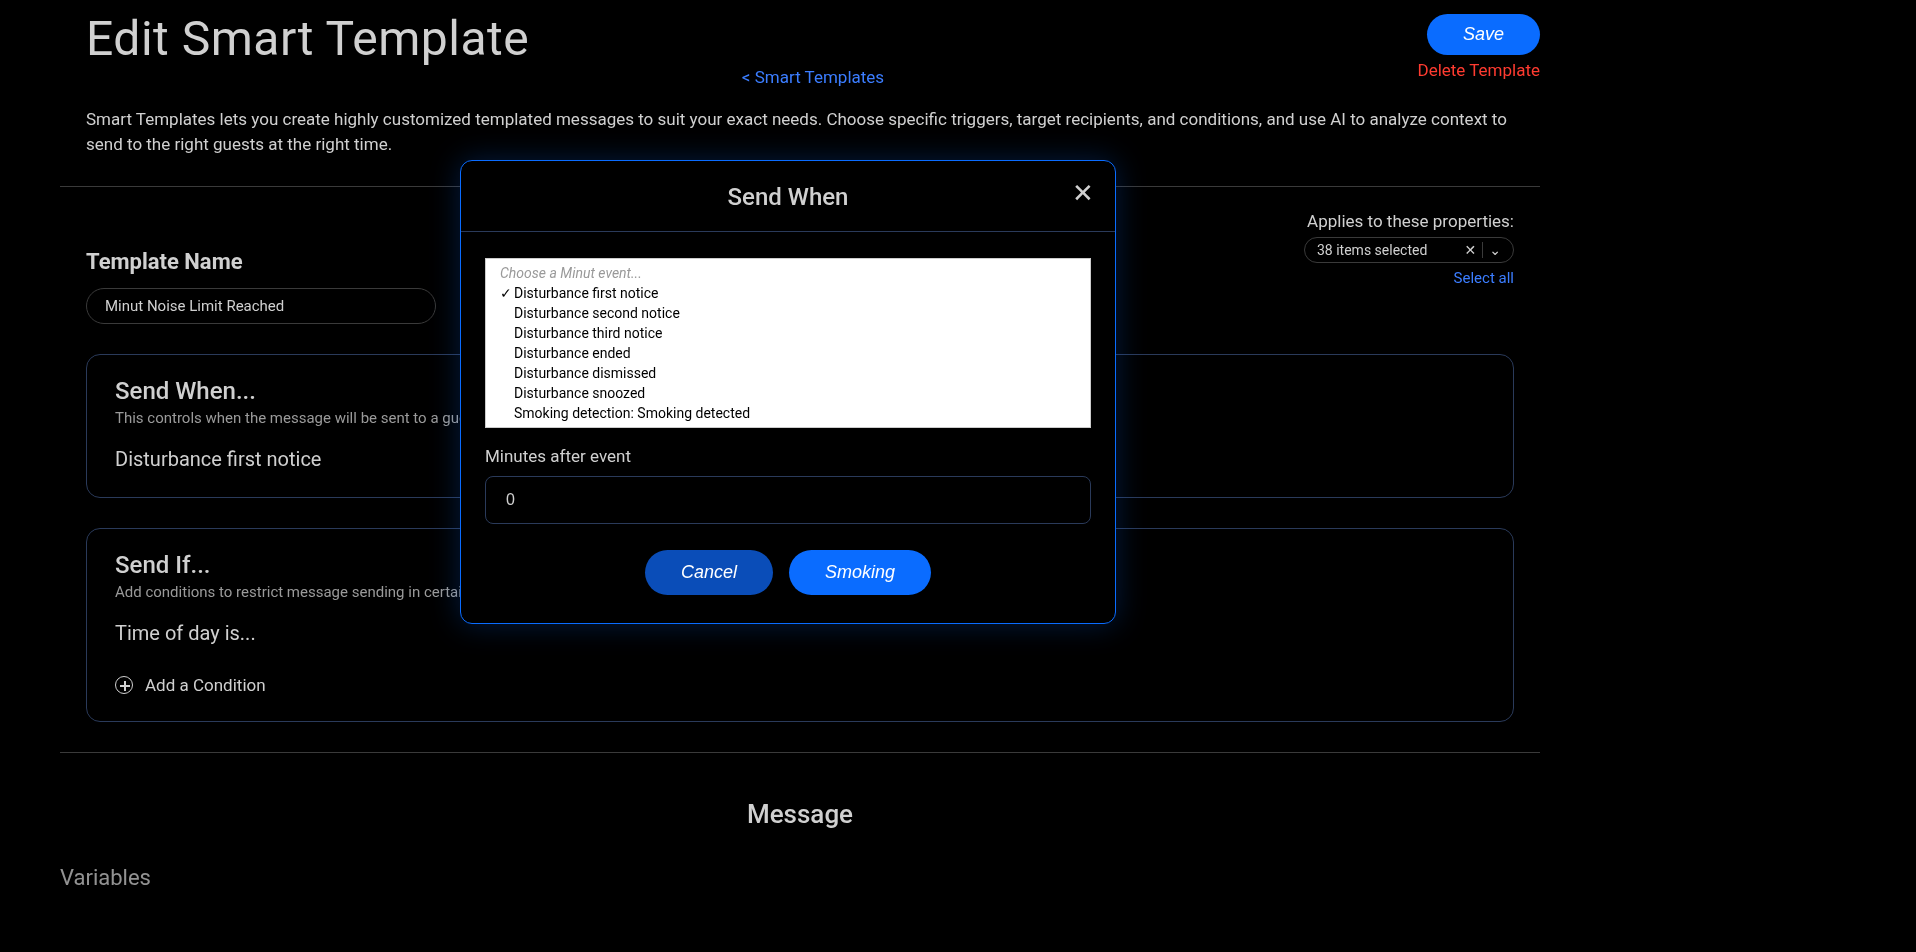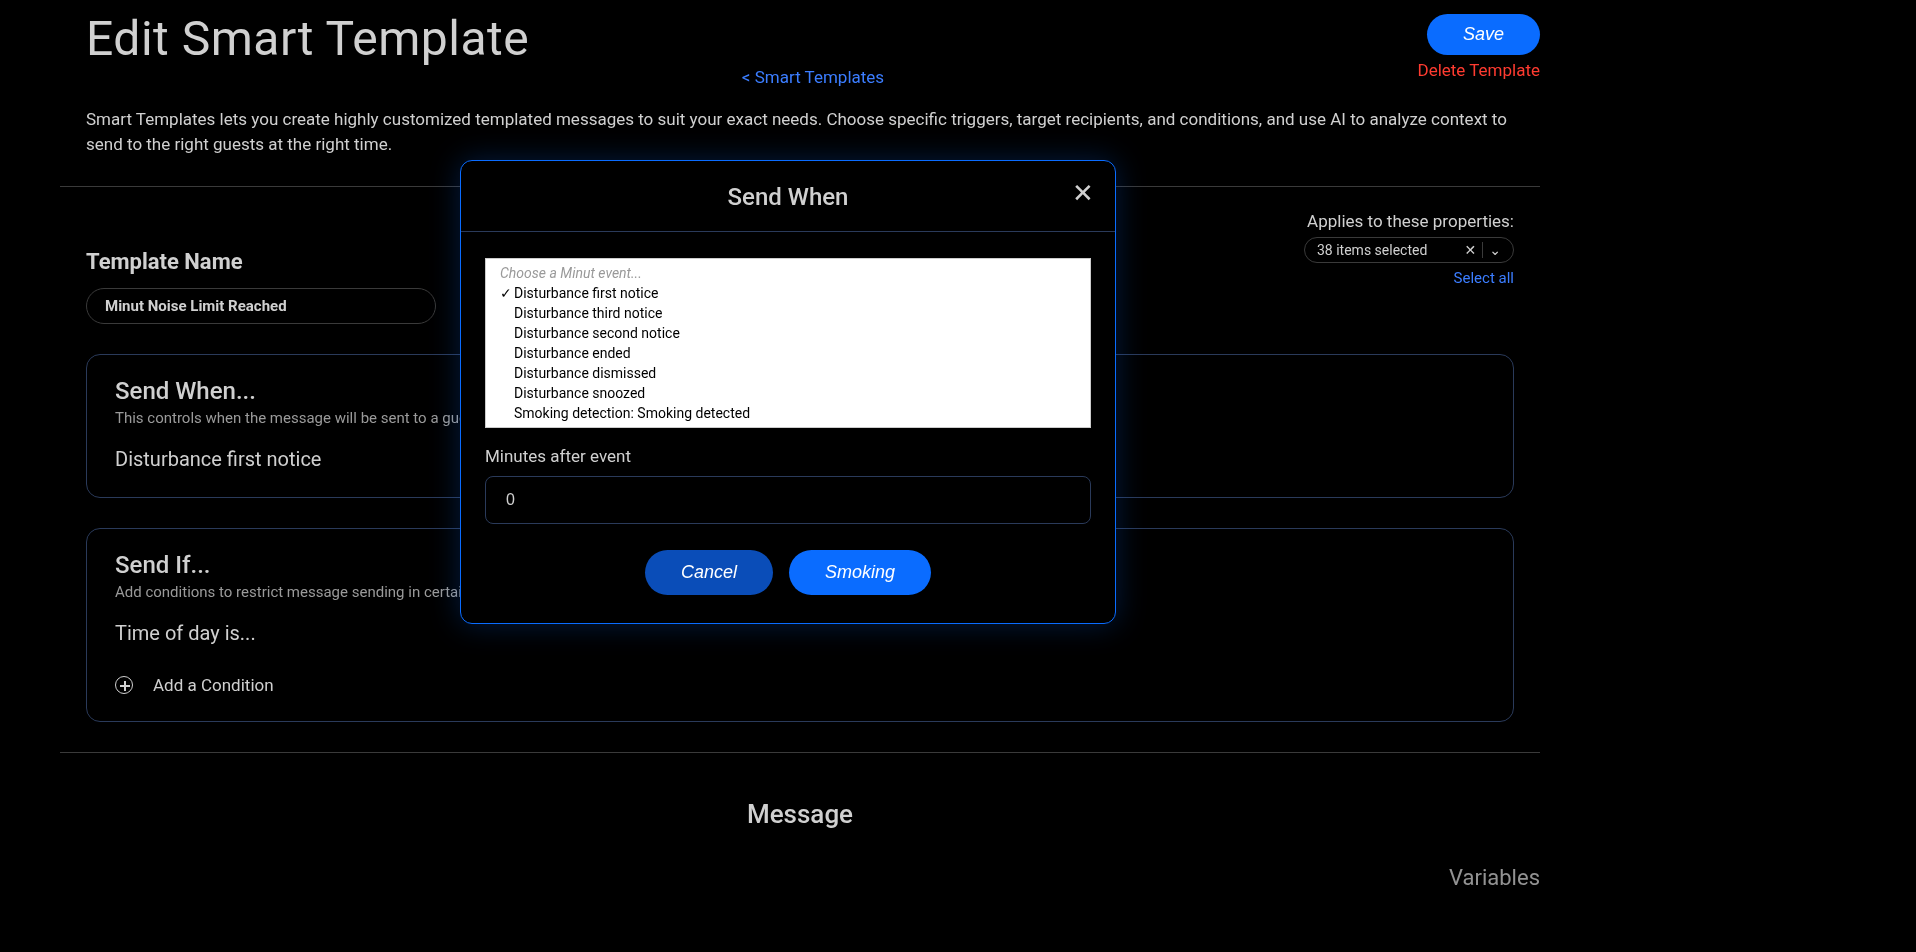--- a/index.html
+++ b/index.html
@@ -86,21 +86,20 @@
   }
   .input-pill{
     margin-top:14px;
     background:#000;
     border:1px solid #3a3a3a;
     border-radius:999px;
     padding:8px 18px;
     width:350px;
     color:var(--text);
     font-size:15px;
-    font-weight:bold;
   }
   .applies{
     text-align:right;
   }
   .applies-label{
     font-size:17px;
     color:var(--text);
   }
   .applies-select{
     margin-top:6px;
@@ -149,21 +148,21 @@
     font-size:20px;
     margin-top:20px;
     color:var(--text);
   }
   .add-condition{
     margin-top:30px;
     color:var(--text);
     font-size:17px;
     display:flex;
     align-items:center;
-    gap:20px;
+    gap:12px;
   }
   .plus-icon{
     display:inline-block;
     width:18px;height:18px;
     border:1.5px solid var(--text);
     border-radius:50%;
     position:relative;
   }
   .plus-icon::before,.plus-icon::after{
     content:"";
@@ -174,21 +173,21 @@
   .plus-icon::after{width:1.5px;height:10px;top:4px;left:8px;}
 
   .section-heading{
     text-align:center;
     font-size:26px;
     font-weight:500;
     color:var(--text);
     margin-top:46px;
   }
   .subsection-heading{
-    text-align:right;
+    text-align:left;
     font-size:22px;
     color:var(--text);
     margin-top:36px;
     opacity:0.7;
   }
 
   .modal{
     position:absolute;
     left:460px;
     top:160px;
@@ -338,25 +337,25 @@
 
   <div class="dropdown-open">
     <div class="placeholder">Choose a Minut event...</div>
     <div id="dropdown-options">
         <div class="opt">
           <span class="check">✓</span>
           <span>Disturbance first notice</span>
         </div>
         <div class="opt">
           <span class="check"></span>
+          <span>Disturbance second notice</span>
+        </div>
+        <div class="opt">
+          <span class="check"></span>
           <span>Disturbance third notice</span>
-        </div>
-        <div class="opt">
-          <span class="check"></span>
-          <span>Disturbance second notice</span>
         </div>
         <div class="opt">
           <span class="check"></span>
           <span>Disturbance ended</span>
         </div>
         <div class="opt">
           <span class="check"></span>
           <span>Disturbance dismissed</span>
         </div>
         <div class="opt">

